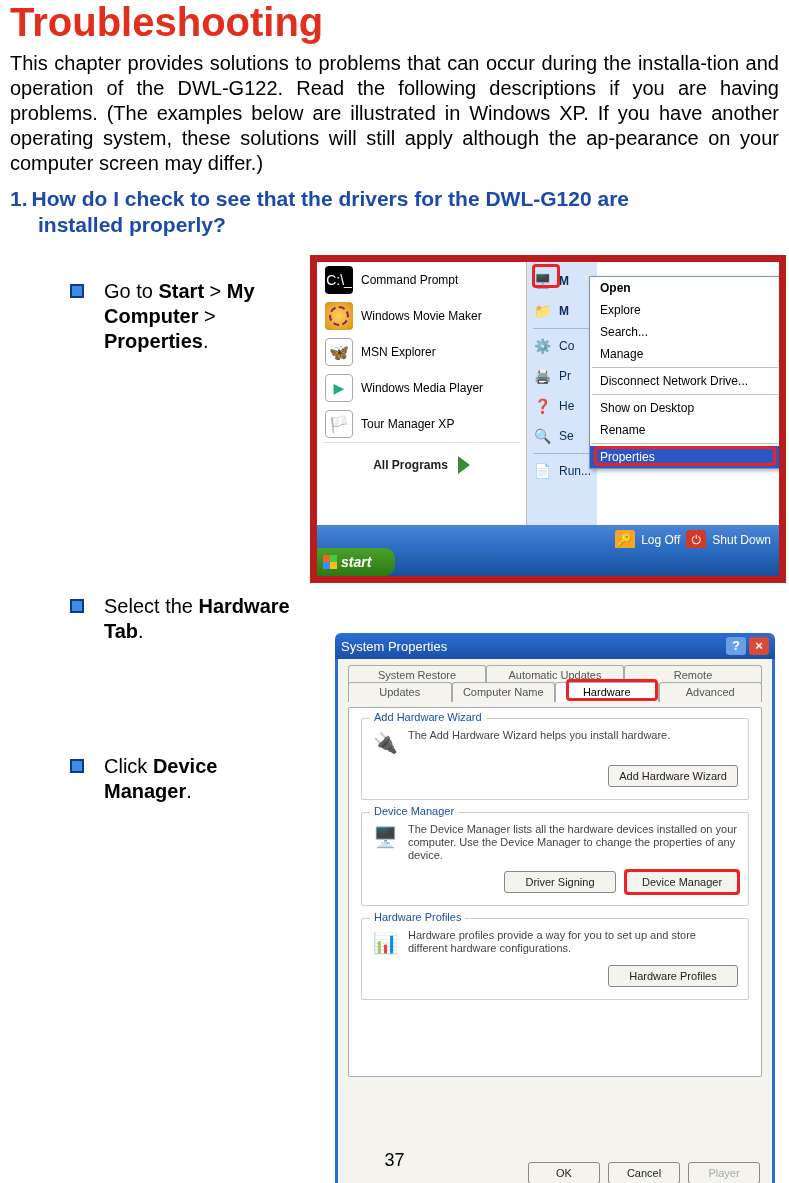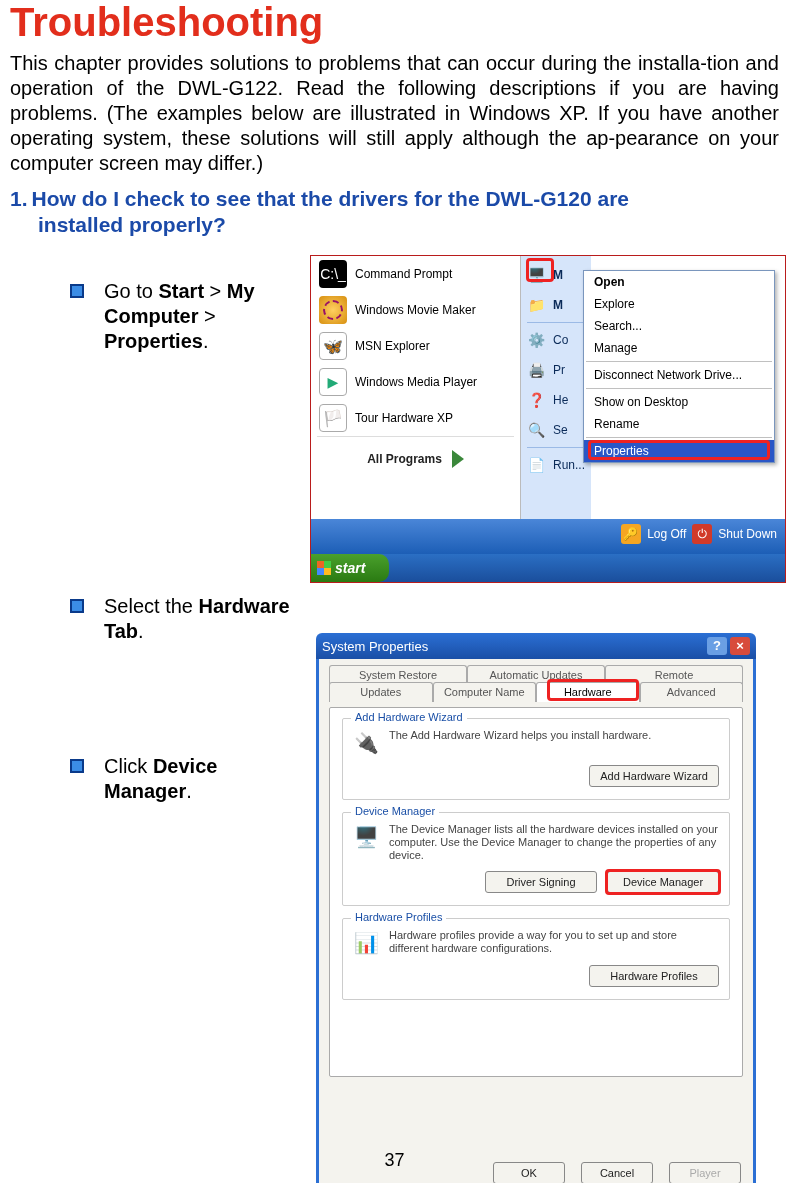--- a/index.html
+++ b/index.html
@@ -64,21 +64,21 @@
     font-size: 18px;
     color: #000;
   }
   
   .shot1 {
     position: absolute;
     top: 255px;
     left: 310px;
     width: 476px;
     height: 328px;
-    border: 1px solid #b91c1c;
+    border: 7px solid #b91c1c;
     overflow: hidden;
     font-family: Tahoma, Arial, sans-serif;
     font-size: 12px;
   }
   .shot1 .left-panel {
     position: absolute;
     top: 0; left: 0;
     width: 210px;
     height: 263px;
     background: #fff;
@@ -245,21 +245,21 @@
     border: 3px solid #e22;
     border-radius: 4px;
     height: 20px;
     pointer-events: none;
   }
   .shot1 .right-bold { font-weight: bold; }
   
   .shot2 {
     position: absolute;
     top: 633px;
-    left: 316px;
+    left: 335px;
     width: 440px;
     height: 490px;
     font-family: Tahoma, Arial, sans-serif;
     font-size: 11px;
     color: #222;
     filter: blur(0.3px);
   }
   .shot2 .titlebar {
     height: 26px;
     background: linear-gradient(#2b6fd4, #1a4fa6);
@@ -407,21 +407,21 @@
     position: absolute;
     inset: -3px;
     border: 3px solid #e22;
     border-radius: 4px;
   }
   .shot2 .footer {
     position: absolute;
     bottom: 8px;
     right: 12px;
     display: flex;
-    gap: 16px;
+    gap: 8px;
   }
   .shot2 .footer .btn { min-width: 72px; }
   .shot2 .footer .btn.disabled { color: #aaa; }
   b { font-weight: bold; }
 </style>
 </head>
 <body>
 
 <h1 class="page-title">Troubleshooting</h1>
 <p class="intro">This chapter provides solutions to problems that can occur during the installa-tion and operation of the DWL-G122. Read the following descriptions if you are having problems. (The examples below are illustrated in Windows XP. If you have another operating system, these solutions will still apply although the ap-pearance on your computer screen may differ.)</p>
@@ -467,21 +467,21 @@
     <div class="menu-item">
       <div class="icon icon-msn"></div>
       <span>MSN Explorer</span>
     </div>
     <div class="menu-item">
       <div class="icon icon-wmp"></div>
       <span>Windows Media Player</span>
     </div>
     <div class="menu-item">
       <div class="icon icon-tour"></div>
-      <span>Tour Hardware XP</span>
+      <span>Tour Manager XP</span>
     </div>
     <div class="menu-sep"></div>
     <div class="all-programs">
       <span>All Programs</span>
       <div class="tri"></div>
     </div>
   </div>
 
   <div class="right-panel">
     <div class="right-item right-bold" style="margin-top:4px;">

